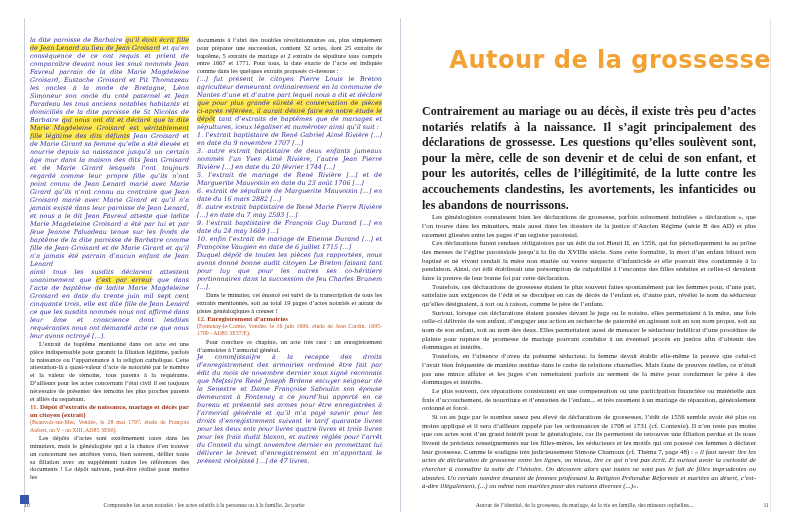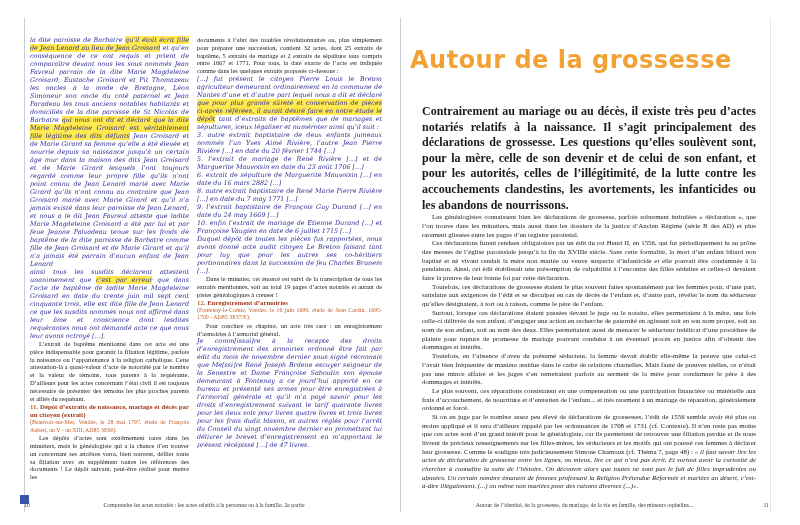--- a/index.html
+++ b/index.html
@@ -22,21 +22,21 @@
   .quote-item{margin:0 0 1.5px;}
   .body{font-size:6.4px;line-height:1.22;text-indent:9px;margin:0 0 5px;}
   .ni{text-indent:0;}
   .heading{color:var(--heading_red);font-weight:bold;font-size:6.8px;line-height:1.25;margin:7px 0 2px;}
   .heading .num{color:var(--source_red);}
   .source{color:var(--source_red);font-size:5.9px;line-height:1.25;margin:0 0 4px;}
   .hl{background:var(--highlight_yellow);}
   .it{font-style:italic;}
 
   
-  .title{font-family:"DejaVu Sans", sans-serif;font-weight:bold;color:var(--title_orange);font-size:24px;letter-spacing:.5px;text-align:left;margin:28px 0 0 10px;}
+  .title{font-family:"DejaVu Sans", sans-serif;font-weight:bold;color:var(--title_orange);font-size:24px;letter-spacing:.5px;text-align:right;margin:28px 0 0 10px;}
   .rbody{padding:30px 15px 0 22px;}
   .intro{font-weight:bold;font-size:12px;line-height:1.3;text-align:justify;margin:0 0 9px;}
   .para{font-size:6.9px;line-height:1.26;text-align:justify;text-indent:10px;margin:0 0 2px;}
 
   
   .footer{position:absolute;left:0;right:0;bottom:4px;display:flex;align-items:baseline;font-size:5.8px;color:#3a3a3a;}
   .footer .ft{flex:1;text-align:center;}
   .footer .pn{width:20px;}
   .footer .pn.right{text-align:right;padding-right:2px;}
 
@@ -54,27 +54,28 @@
           <p class="blk quote"><span>la dite paroisse de Barbatre </span><span class="hl">qu’il étoit écrit fille de Jean Lenard au lieu de Jean Groisard</span><span> et qu’en conséquence de ce ont requis et prient de comparaître devant nous les sous nommés Jean Favreul parrain de la dite Marie Magdeleine Groisard, Eustache Groisard et Pit Thomazeau les oncles à la mode de Bretagne, Léon Simoneur son oncle du coté paternel et Jean Paradeau les tous anciens notables habitants et domiciliés de la dite paroisse de St Nicolas de Barbatre </span><span class="hl">qui nous ont dit et déclaré que la dite Marie Magdeleine Groisard est véritablement fille légitime des dits défunts</span><span> Jean Groisard et de Marie Girard sa femme qu’elle a été élevée et nourrie depuis sa naissance jusqu’à un certain âge mur dans la maison des dits Jean Groisard et de Marie Girard lesquels l’ont toujours regardé comme leur propre fille qu’ils n’ont point connu de Jean Lenard marié avec Marie Girard qu’ils n’ont connu au contraire que Jean Groisard marié avec Marie Girard et qu’il n’a jamais existé dans leur paroisse de Jean Lenard, et nous a le dit Jean Favreul atteste que ladite Marie Magdeleine Groisard a été par lui et par feue Jeanne Palvadeau tenue sur les fonds de baptême de la dite paroisse de Barbatre comme fille de Jean Groisard et de Marie Girard et qu’il n’a jamais été parrain d’aucun enfant de Jean Lenard</span></p>
           <p class="blk quote"><span>ainsi tous les susdits déclarent attestent unanimement que </span><span class="hl">c’est par erreur</span><span> que dans l’acte de baptême de ladite Marie Magdeleine Groisard en date du trente juin mil sept cent cinquante trois, elle est dite fille de Jean Lenard ce que les susdits nommés nous ont affirmé dans leur âme et conscience dont lesdites requérantes nous ont demandé acte ce que nous leur avons octroyé [...].</span></p>
           <p class="blk body"><span>L’extrait de baptême mentionné dans cet acte est une pièce indispensable pour garantir la filiation légitime, parfois la naissance ou l’appartenance à la religion catholique. Cette attestation-là a quasi-valeur d’acte de notoriété par le nombre et la valeur de témoins, tous parents à la requérante. D’ailleurs pour les actes concernant l’état civil il est toujours nécessaire de présenter des témoins les plus proches parents et alliés du requérant.</span></p>
           <p class="blk heading"><span class="num">11. </span><span>Dépôt d’extraits de naissance, mariage et décès par un citoyen (extrait)</span></p>
           <p class="blk source"><span>(Beauvoir-sur-Mer, Vendée, le 28 mai 1797, étude de François Aubert, an V - an XIII, AD85 3E90).</span></p>
           <p class="blk body"><span>Les dépôts d’actes sont extrêmement rares dans les minutiers, mais le généalogiste qui a la chance d’en trouver un concernant ses ancêtres verra, bien souvent, défiler toute sa filiation avec en supplément toutes les références des documents ! Le dépôt suivant, peut-être réalisé pour mettre les</span></p>
         </div>
       <div class="col col2">
           <p class="blk body ni"><span>documents à l’abri des troubles révolutionnaires ou, plus simplement pour préparer une succession, contient 32 actes, dont 25 extraits de baptême, 5 extraits de mariage et 2 extraits de sépulture tous compris entre 1667 et 1771. Pour tous, la date exacte de l’acte est indiquée comme dans les quelques extraits proposés ci-dessous :</span></p>
           <p class="blk quote"><span>[...] fut présent le citoyen Pierre Louis le Breton agriculteur demeurant ordinairement en la commune de Nantes d’une et d’autre part lequel nous a dit et déclaré </span><span class="hl">que pour plus grande sûreté et conservation de pièces ci-après référées, il aurait désiré faire en notre étude le dépôt</span><span> tant d’extraits de baptêmes que de mariages et sépultures, iceux légaliser et numéroter ainsi qu’il suit :</span></p>
+          <p class="blk quote-item"><span>1. l’extrait baptistaire de René Gabriel Aimé Rivière [...] en date du 9 novembre 1707 [...]</span></p>
           <p class="blk quote-item"><span>3. autre extrait baptistaire de deux enfants jumeaux nommés l’un Yves Aimé Rivière, l’autre Jean Pierre Rivière [...] en date du 20 février 1744 [...]</span></p>
           <p class="blk quote-item"><span>5. l’extrait de mariage de René Rivière [...] et de Marguerite Mauvoisin en date du 23 août 1706 [...]</span></p>
           <p class="blk quote-item"><span>6. extrait de sépulture de Marguerite Mauvoisin [...] en date du 16 mars 2882 [...]</span></p>
-          <p class="blk quote-item"><span>8. autre extrait baptistaire de René Marie Pierre Rivière [...] en date du 7 may 1771 [...]</span></p>
+          <p class="blk quote-item"><span>8. autre extrait baptistaire de René Marie Pierre Rivière [...] en date du 7 may 2593 [...]</span></p>
           <p class="blk quote-item"><span>9. l’extrait baptistaire de François Guy Durand [...] en date du 24 may 1669 [...]</span></p>
           <p class="blk quote-item"><span>10. enfin l’extrait de mariage de Etienne Durand [...] et Françoise Vaugien en date de 6 juillet 1715 [...]</span></p>
-          <p class="blk quote"><span>Duquel dépôt de toutes les pièces fus rapportées, nous avons donné acte audit citoyen Le Breton faisant tant pour luy que pour les autres ses co-héritiers portionnaires dans la succession de feu Charles Brunem [...].</span></p>
+          <p class="blk quote"><span>Duquel dépôt de toutes les pièces fus rapportées, nous avons donné bonne audit citoyen Le Breton faisant tant pour luy que pour les autres ses co-héritiers portionnaires dans la succession de feu Charles Brunem [...].</span></p>
           <p class="blk body"><span>Dans le minutier, cet énoncé est suivi de la transcription de tous les extraits mentionnés, soit au total 19 pages d’actes notariés et autant de pistes généalogiques à creuser !</span></p>
           <p class="blk heading"><span class="num">12. </span><span>Enregistrement d’armoiries</span></p>
           <p class="blk source"><span>(Fontenay-le-Comte, Vendée, le 16 juin 1699, étude de Jean Cardin, 1695-1700 - AD85 3E37/E).</span></p>
           <p class="blk body"><span>Pour conclure ce chapitre, un acte très rare : un enregistrement d’armoiries à l’armorial général.</span></p>
           <p class="blk quote"><span>Je comm[issai]re à la recepte des droits d’enregistrement des armoiries ordonné être fait par édit du mois de novembre dernier sous signé reconnais que Me[ssi]re René Joseph Brdene escuyer seigneur de la Senestre et Dame Françoise Saboulin son épouse demeurant à Fontenay a ce jourd’hui apporté en ce bureau et présenté ses armes pour être enregistrées à l’armorial générale et qu’il m’a payé savoir pour les droits d’enregistrement suivant le tarif quarante livres pour les deux sols pour livres quatre livres et trois livres pour les frais dudit blason, et autres réglés pour l’arrêt du Conseil du vingt novembre dernier en promettant lui délivrer le brevet d’enregistrement en m’apportant le présent récépissé [...] de 47 livres.</span></p>
         </div>
     </div>
     <div class="footer">
       <span class="pn">10</span>
       <span class="ft">Comprendre les actes notariés : les actes relatifs à la personne ou à la famille, 2e partie</span>

